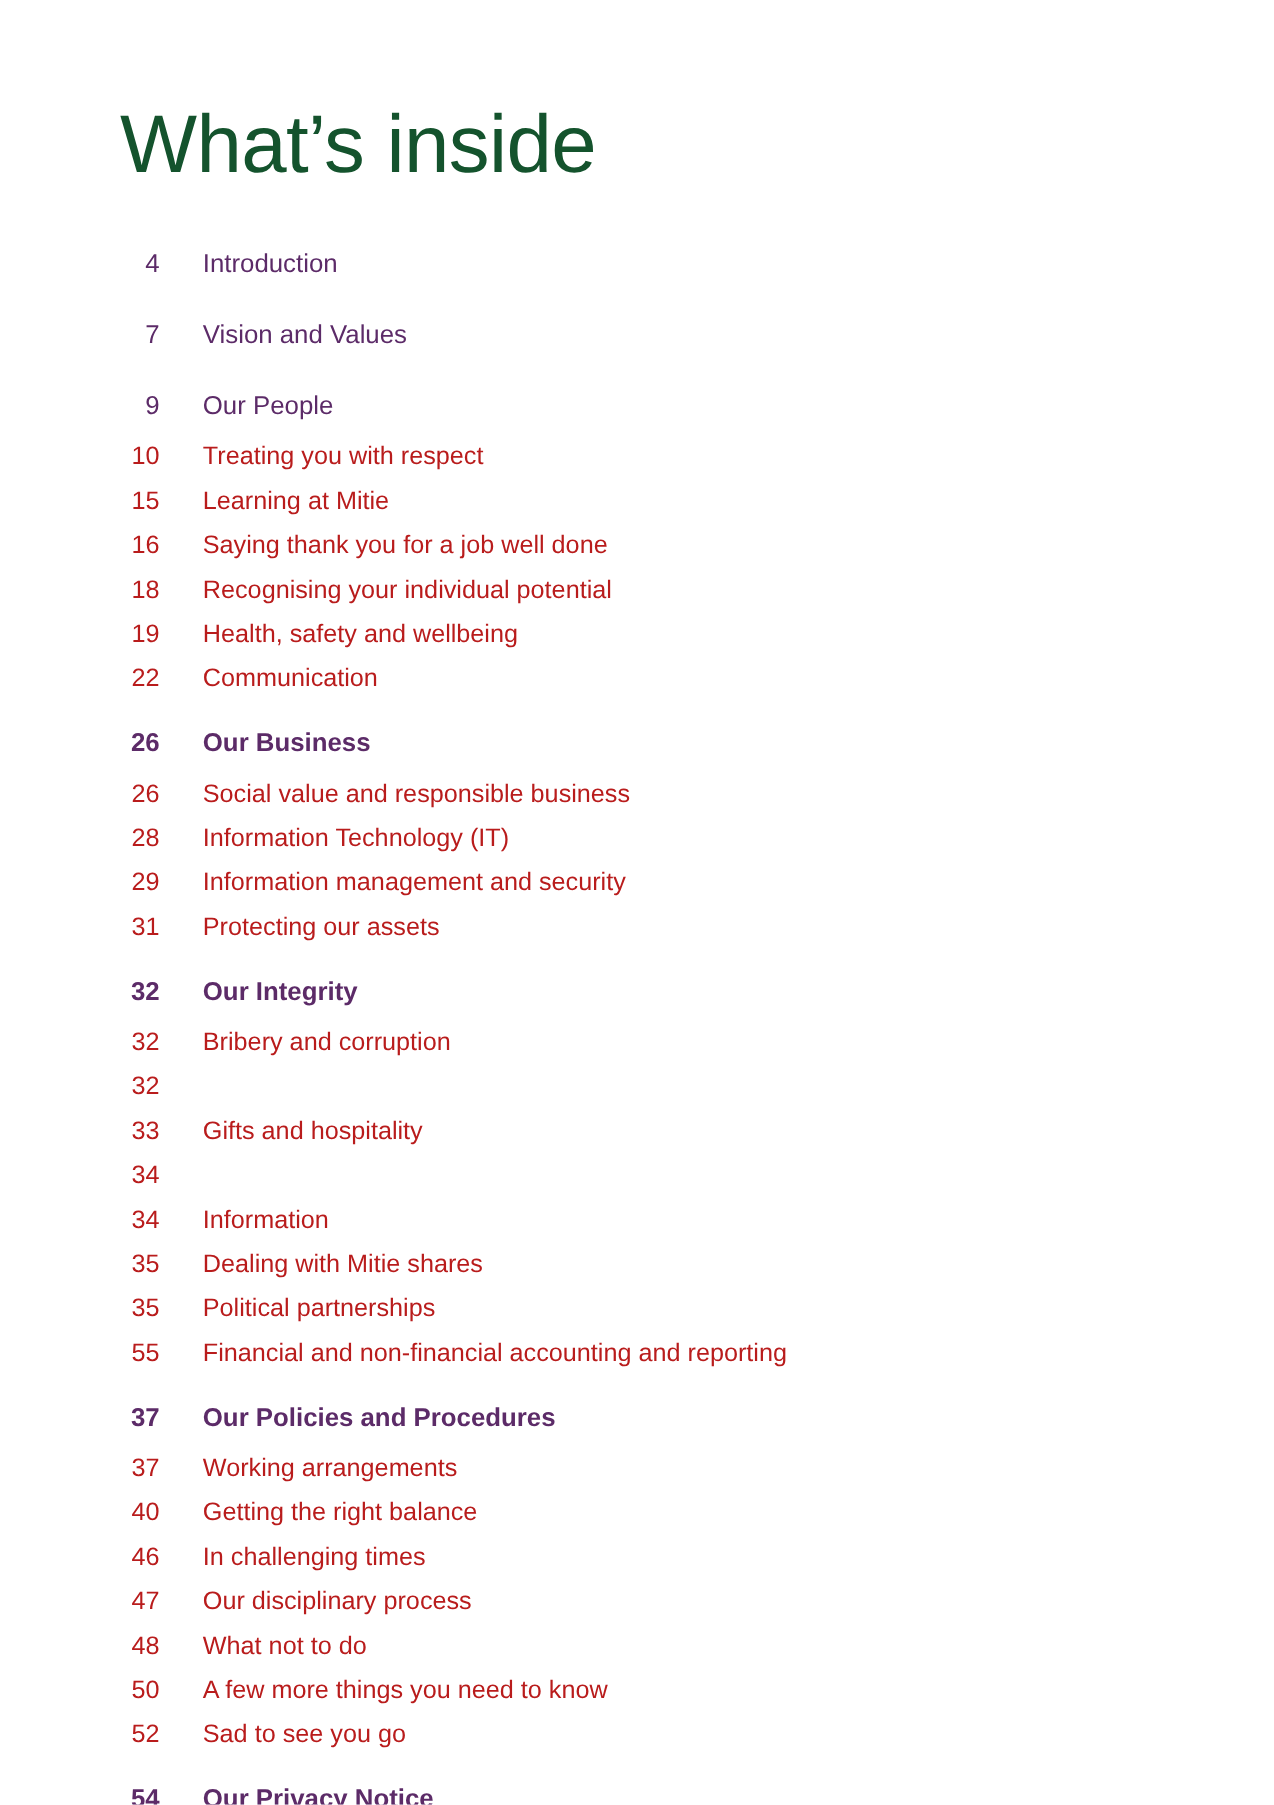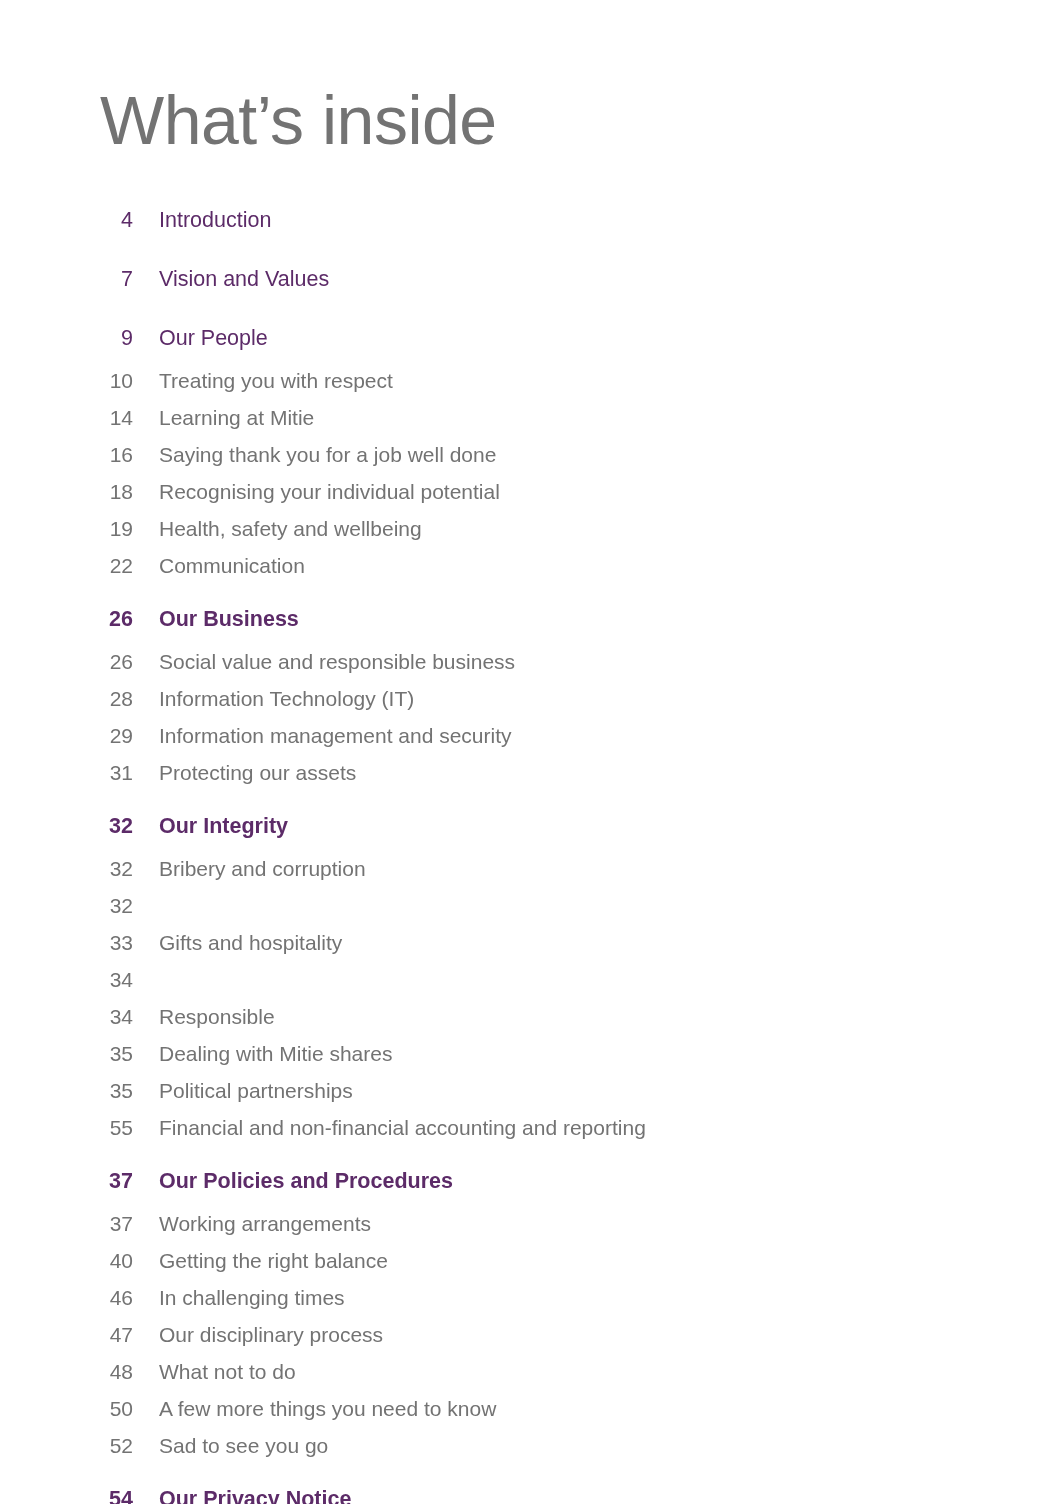--- a/index.html
+++ b/index.html
@@ -24,21 +24,21 @@
   }
 
   .page-title {
     position: absolute;
     left: 100px;
     top: 86px;
     font-size: 68px;
     line-height: 1.0;
     font-weight: 400;
     letter-spacing: -0.5px;
-    color: #737373;
+    color: #14532d;
     white-space: nowrap;
   }
 
   .toc {
     position: absolute;
     left: 100px;
     top: 196px;
     width: 820px;
   }
 
@@ -50,21 +50,21 @@
 
   .toc-row .num {
     width: 33px;
     text-align: right;
     flex: 0 0 33px;
     font-size: 21px;
     line-height: 37px;
   }
 
   .toc-row .label {
-    margin-left: 26px;
+    margin-left: 36px;
     font-size: 21px;
     line-height: 37px;
     white-space: nowrap;
   }
 
   
   .toc-row.section {
     height: 48px;
     margin-top: 11px;
   }
@@ -84,21 +84,21 @@
   }
 
   
   .toc-row.section.first {
     margin-top: 0;
   }
 
   
   .toc-row.entry .num,
   .toc-row.entry .label {
-    color: #737373;
+    color: #b91c1c;
     font-weight: 400;
   }
 </style>
 </head>
 <body>
 
 <div class="page">
 
   <h1 class="page-title">What’s inside</h1>
 
@@ -113,21 +113,21 @@
       </div>
       <div class="toc-row section regular">
         <span class="num">9</span>
         <span class="label">Our People</span>
       </div>
       <div class="toc-row entry">
         <span class="num">10</span>
         <span class="label">Treating you with respect</span>
       </div>
       <div class="toc-row entry">
-        <span class="num">14</span>
+        <span class="num">15</span>
         <span class="label">Learning at Mitie</span>
       </div>
       <div class="toc-row entry">
         <span class="num">16</span>
         <span class="label">Saying thank you for a job well done</span>
       </div>
       <div class="toc-row entry">
         <span class="num">18</span>
         <span class="label">Recognising your individual potential</span>
       </div>
@@ -172,21 +172,21 @@
       </div>
       <div class="toc-row entry">
         <span class="num">33</span>
         <span class="label">Gifts and hospitality</span>
       </div>
       <div class="toc-row entry">
         <span class="num">34</span>
       </div>
       <div class="toc-row entry">
         <span class="num">34</span>
-        <span class="label">Responsible</span>
+        <span class="label">Information</span>
       </div>
       <div class="toc-row entry">
         <span class="num">35</span>
         <span class="label">Dealing with Mitie shares</span>
       </div>
       <div class="toc-row entry">
         <span class="num">35</span>
         <span class="label">Political partnerships</span>
       </div>
       <div class="toc-row entry">

